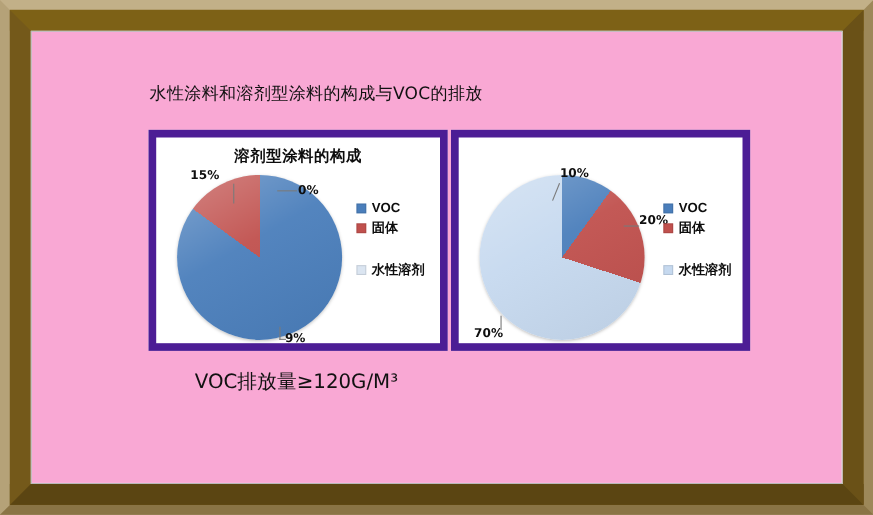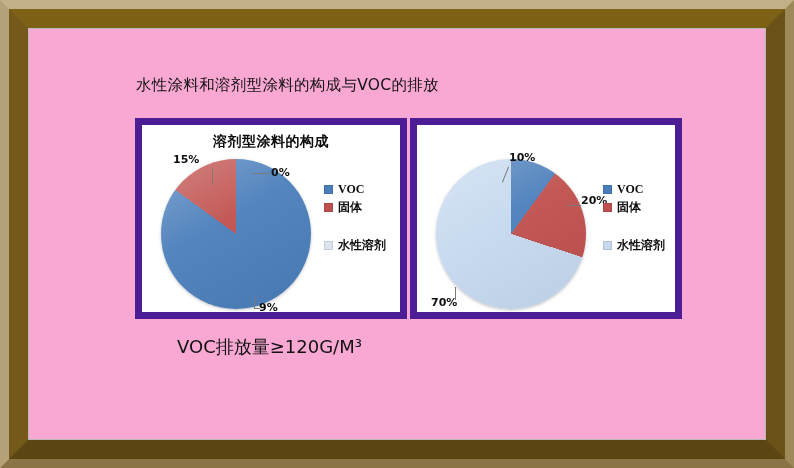--- a/index.html
+++ b/index.html
@@ -164,21 +164,21 @@
     margin-right: 5px;
     flex: 0 0 auto;
     border: 1px solid rgba(0,0,0,0.10);
     box-sizing: border-box;
   }
   .legend-text {
     font-size: 12px;
     font-weight: bold;
     color: #0d0d0d;
     white-space: nowrap;
-    font-family: Liberation Serif, serif;
+    font-family: Liberation Sans, sans-serif;
   }
 
   
   .caption {
     position: absolute;
     top: 306px;
     font-size: 18px;
     color: #111111;
     white-space: nowrap;
     font-family: "DejaVu Sans", "Liberation Sans", sans-serif;

